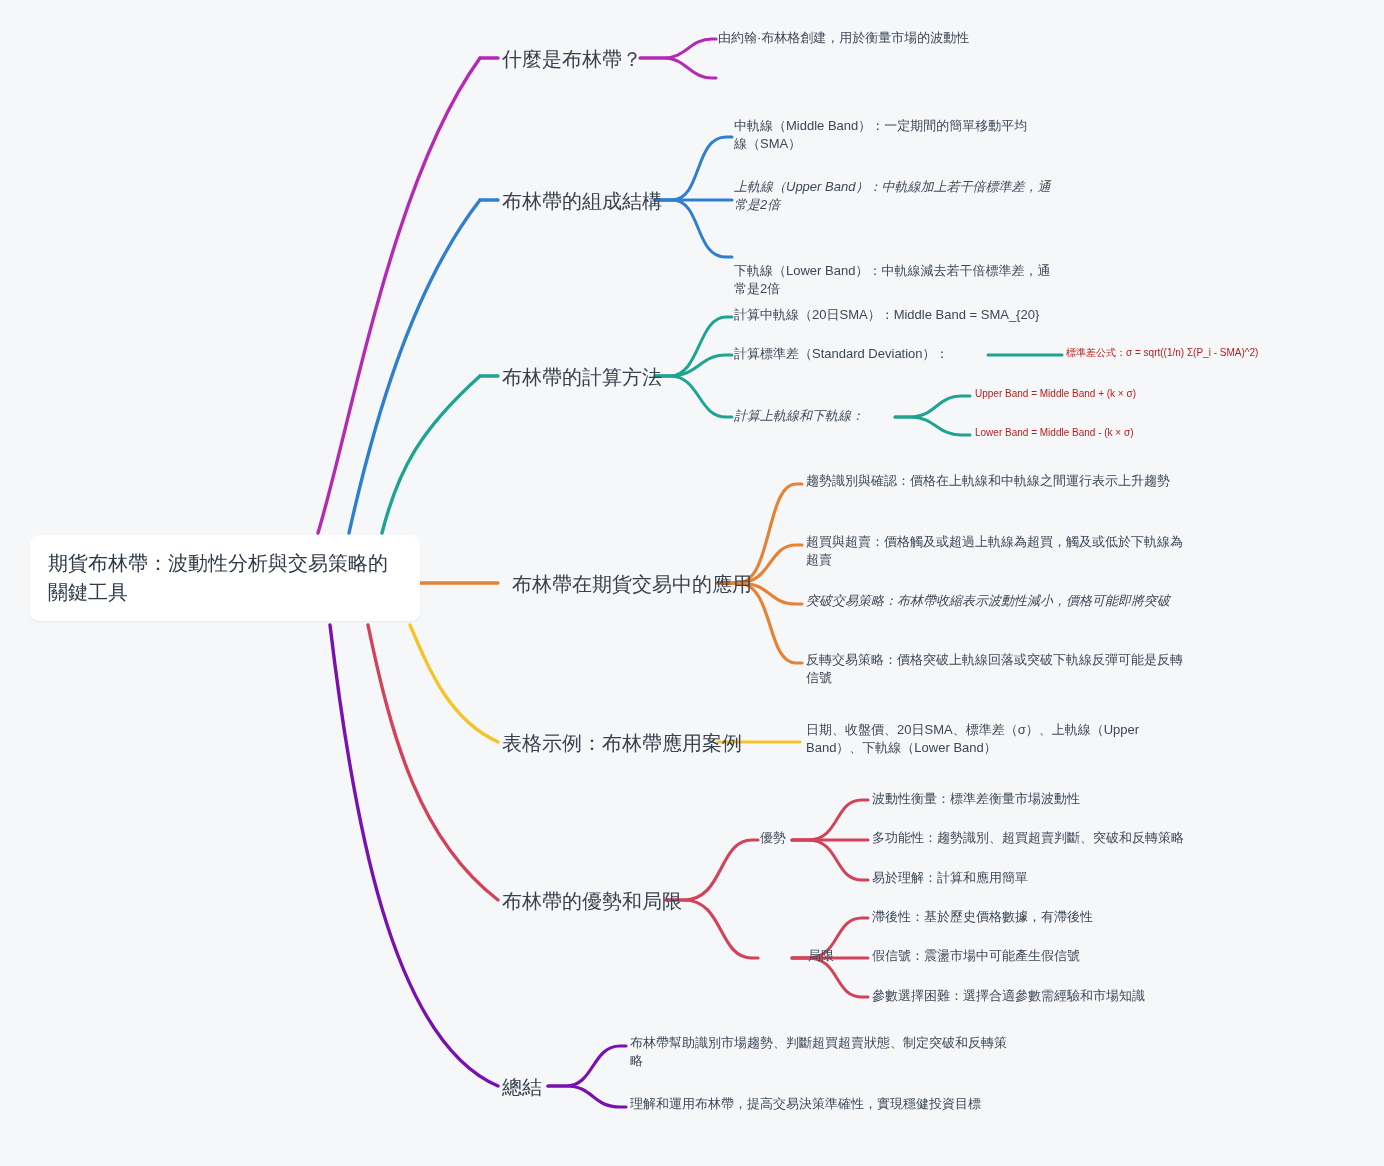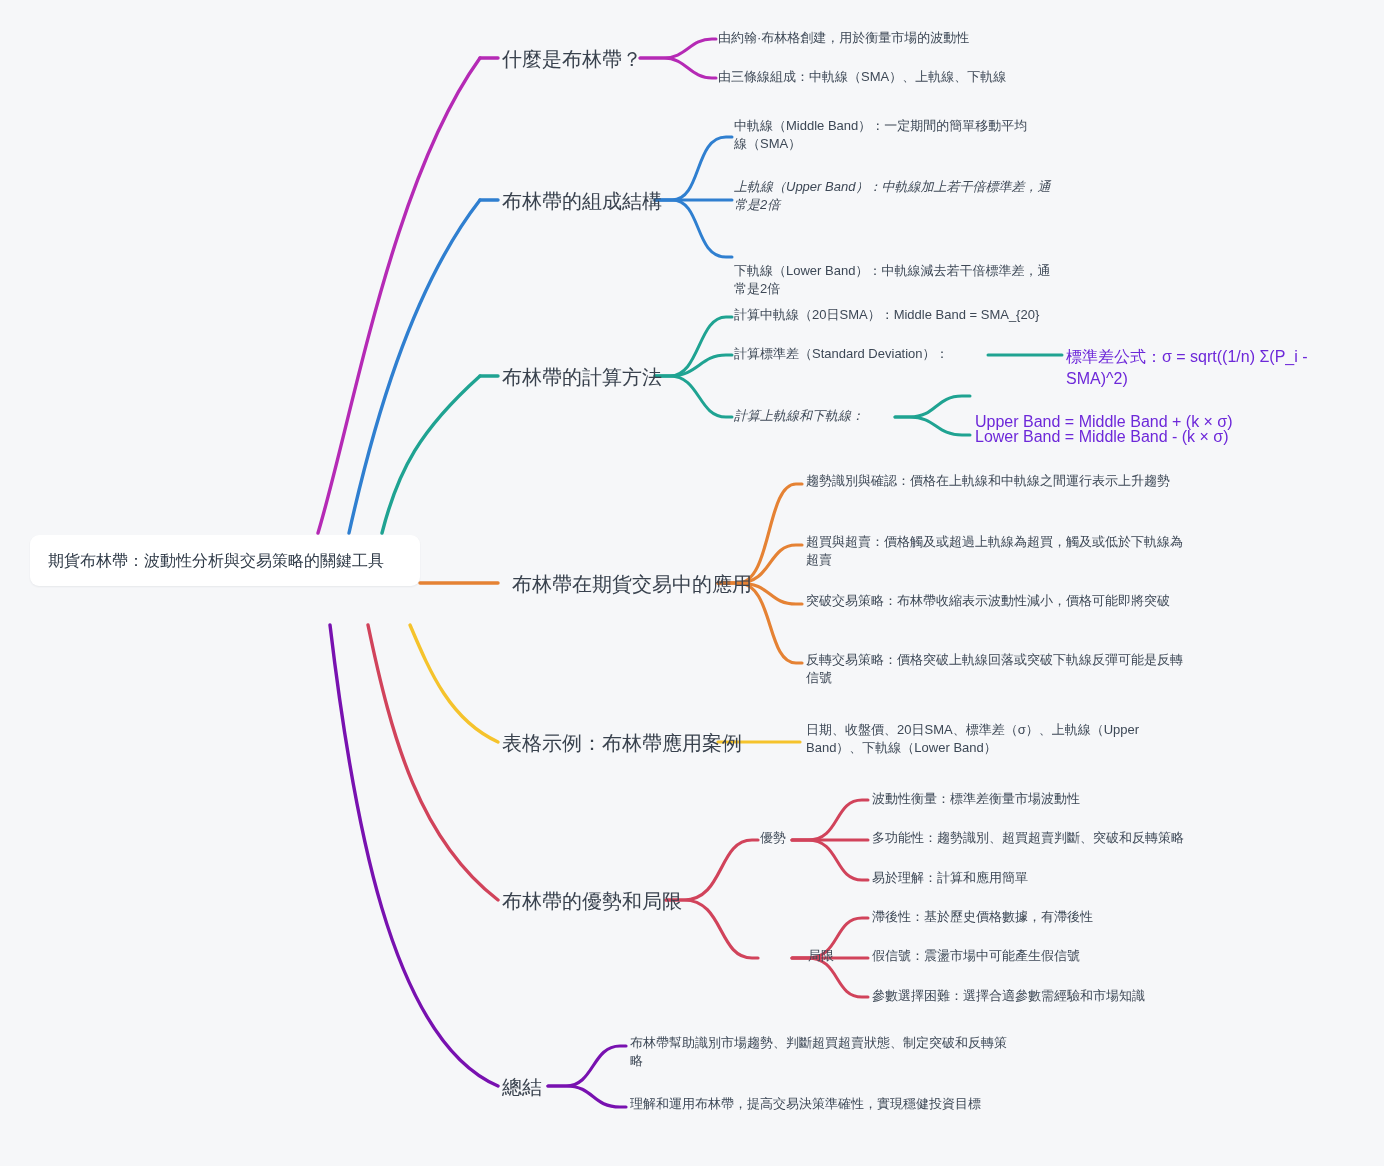--- a/index.html
+++ b/index.html
@@ -14,32 +14,32 @@
 
   .node{position:absolute;color:#39424e;white-space:pre-wrap;line-height:1.35;}
 
   
   #root-node{
     left:30px;top:535px;width:390px;
     box-sizing:border-box;
     background:#ffffff;
     border-radius:9px;
     padding:14px 18px;
-    font-size:16px;
+    font-size:20px;
     line-height:1.45;
     color:#2f3a47;
     box-shadow:0 1px 2px rgba(30,40,60,.07);
   }
 
   
   .lvl1{font-size:20px;color:#39424e;}
   
   .lvl2{font-size:13px;color:#3d4856;}
   
-  .lvl3{font-size:16px;color:#6d28d9;}
+  .lvl3{font-size:10px;color:#b91c1c;}
 </style>
 </head>
 <body>
 
 <div id="stage">
 
   <svg id="wires" viewBox="0 0 1384 1166">
 
     <path d="M318,533 C352,420 392,180 480,58" stroke="#b52ab5" stroke-width="3.4" fill="none" stroke-linecap="round"></path>
     <path d="M480,58 L498,58" stroke="#b52ab5" stroke-width="3.4" fill="none" stroke-linecap="round"></path>
@@ -93,39 +93,38 @@
     <path d="M792,958 L808,958 C840,958 834,997 862,997 L868,997" stroke="#d1435b" stroke-width="3" fill="none" stroke-linecap="round"></path>
 
     <path d="M548,1086 L566,1086 C594,1086 592,1046 620,1046 L626,1046" stroke="#7811b0" stroke-width="3.2" fill="none" stroke-linecap="round"></path>
     <path d="M548,1086 L566,1086 C594,1086 592,1107 620,1107 L626,1107" stroke="#7811b0" stroke-width="3.2" fill="none" stroke-linecap="round"></path>
   </svg>
 
   <div class="node" id="root-node">期貨布林帶：波動性分析與交易策略的關鍵工具</div>
 
   <div class="node lvl1" style="left:502px;top:46px;">什麼是布林帶？</div>
   <div class="node lvl2" style="left:718px;top:29px;width:440px;">由約翰·布林格創建，用於衡量市場的波動性</div>
-  <div class="node lvl2" style="left:718px;top:68px;width:440px;">由三條線組成：中軌線（SMA）、上軌線、下軌線</div>
 
   <div class="node lvl1" style="left:502px;top:188px;">布林帶的組成結構</div>
   <div class="node lvl2" style="left:734px;top:117px;width:300px;">中軌線（Middle Band）：一定期間的簡單移動平均線（SMA）</div>
   <div class="node lvl2" style="left:734px;top:178px;width:320px;font-style:italic;">上軌線（Upper Band）：中軌線加上若干倍標準差，通常是2倍</div>
   <div class="node lvl2" style="left:734px;top:237px;width:320px;margin-top:25px;">下軌線（Lower Band）：中軌線減去若干倍標準差，通常是2倍</div>
 
   <div class="node lvl1" style="left:502px;top:364px;">布林帶的計算方法</div>
   <div class="node lvl2" style="left:734px;top:306px;width:380px;">計算中軌線（20日SMA）：Middle Band = SMA_{20}</div>
   <div class="node lvl2" style="left:734px;top:345px;width:250px;">計算標準差（Standard Deviation）：</div>
   <div class="node lvl3" style="left:1066px;top:346px;width:300px;">標準差公式：σ = sqrt((1/n) Σ(P_i - SMA)^2)</div>
   <div class="node lvl2" style="left:734px;top:407px;width:170px;font-style:italic;">計算上軌線和下軌線：</div>
-  <div class="node lvl3" style="left:975px;top:387px;width:260px;margin-top:24px;">Upper Band = Middle Band + (k × σ)</div>
+  <div class="node lvl3" style="left:975px;top:387px;width:260px;">Upper Band = Middle Band + (k × σ)</div>
   <div class="node lvl3" style="left:975px;top:426px;width:260px;">Lower Band = Middle Band - (k × σ)</div>
 
   <div class="node lvl1" style="left:512px;top:571px;">布林帶在期貨交易中的應用</div>
   <div class="node lvl2" style="left:806px;top:533px;width:382px;">超買與超賣：價格觸及或超過上軌線為超買，觸及或低於下軌線為超賣</div>
   <div class="node lvl2" style="left:806px;top:472px;width:382px;">趨勢識別與確認：價格在上軌線和中軌線之間運行表示上升趨勢</div>
-  <div class="node lvl2" style="left:806px;top:592px;width:382px;">突破交易策略：布林帶收縮表示波動性減小，價格可能即將突破</div>
+  <div class="node lvl2" style="left:806px;top:592px;width:382px;font-style:italic;">突破交易策略：布林帶收縮表示波動性減小，價格可能即將突破</div>
   <div class="node lvl2" style="left:806px;top:651px;width:382px;">反轉交易策略：價格突破上軌線回落或突破下軌線反彈可能是反轉信號</div>
 
   <div class="node lvl1" style="left:502px;top:730px;">表格示例：布林帶應用案例</div>
   <div class="node lvl2" style="left:806px;top:721px;width:372px;">日期、收盤價、20日SMA、標準差（σ）、上軌線（Upper Band）、下軌線（Lower Band）</div>
 
   <div class="node lvl1" style="left:502px;top:888px;">布林帶的優勢和局限</div>
   <div class="node lvl2" style="left:760px;top:829px;">優勢</div>
   <div class="node lvl2" style="left:872px;top:790px;width:420px;">波動性衡量：標準差衡量市場波動性</div>
   <div class="node lvl2" style="left:872px;top:829px;width:420px;">多功能性：趨勢識別、超買超賣判斷、突破和反轉策略</div>
   <div class="node lvl2" style="left:872px;top:869px;width:420px;">易於理解：計算和應用簡單</div>

